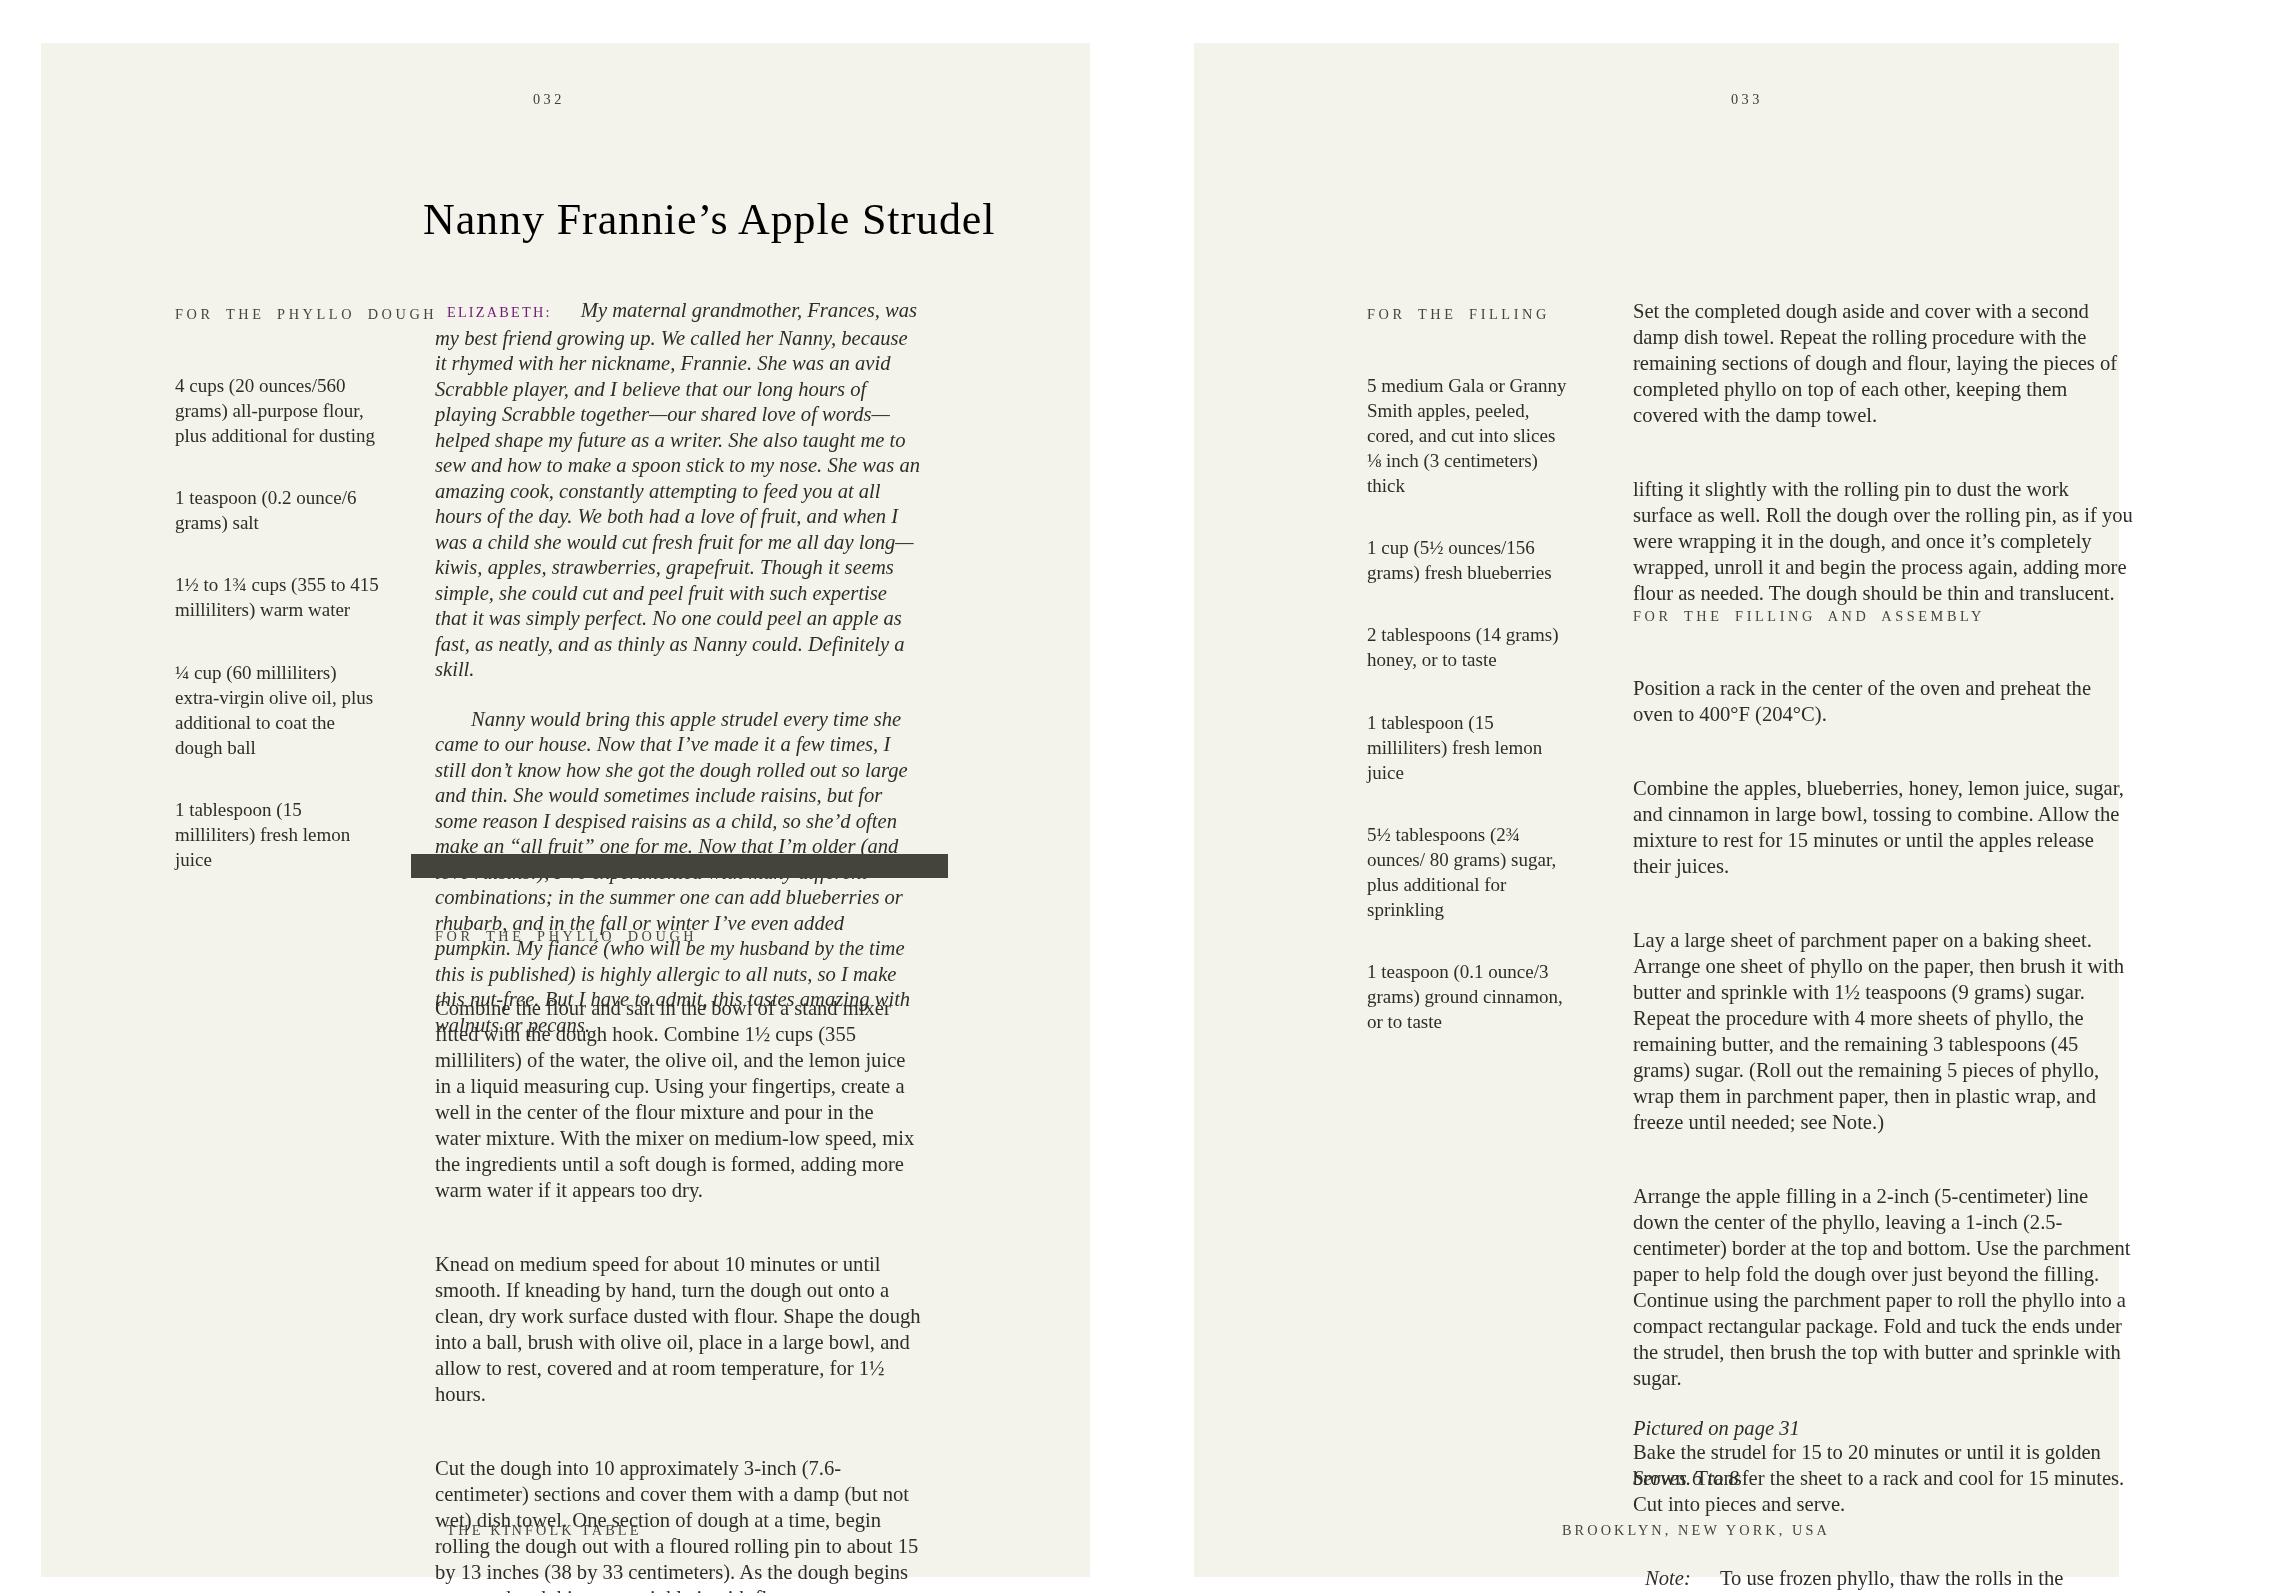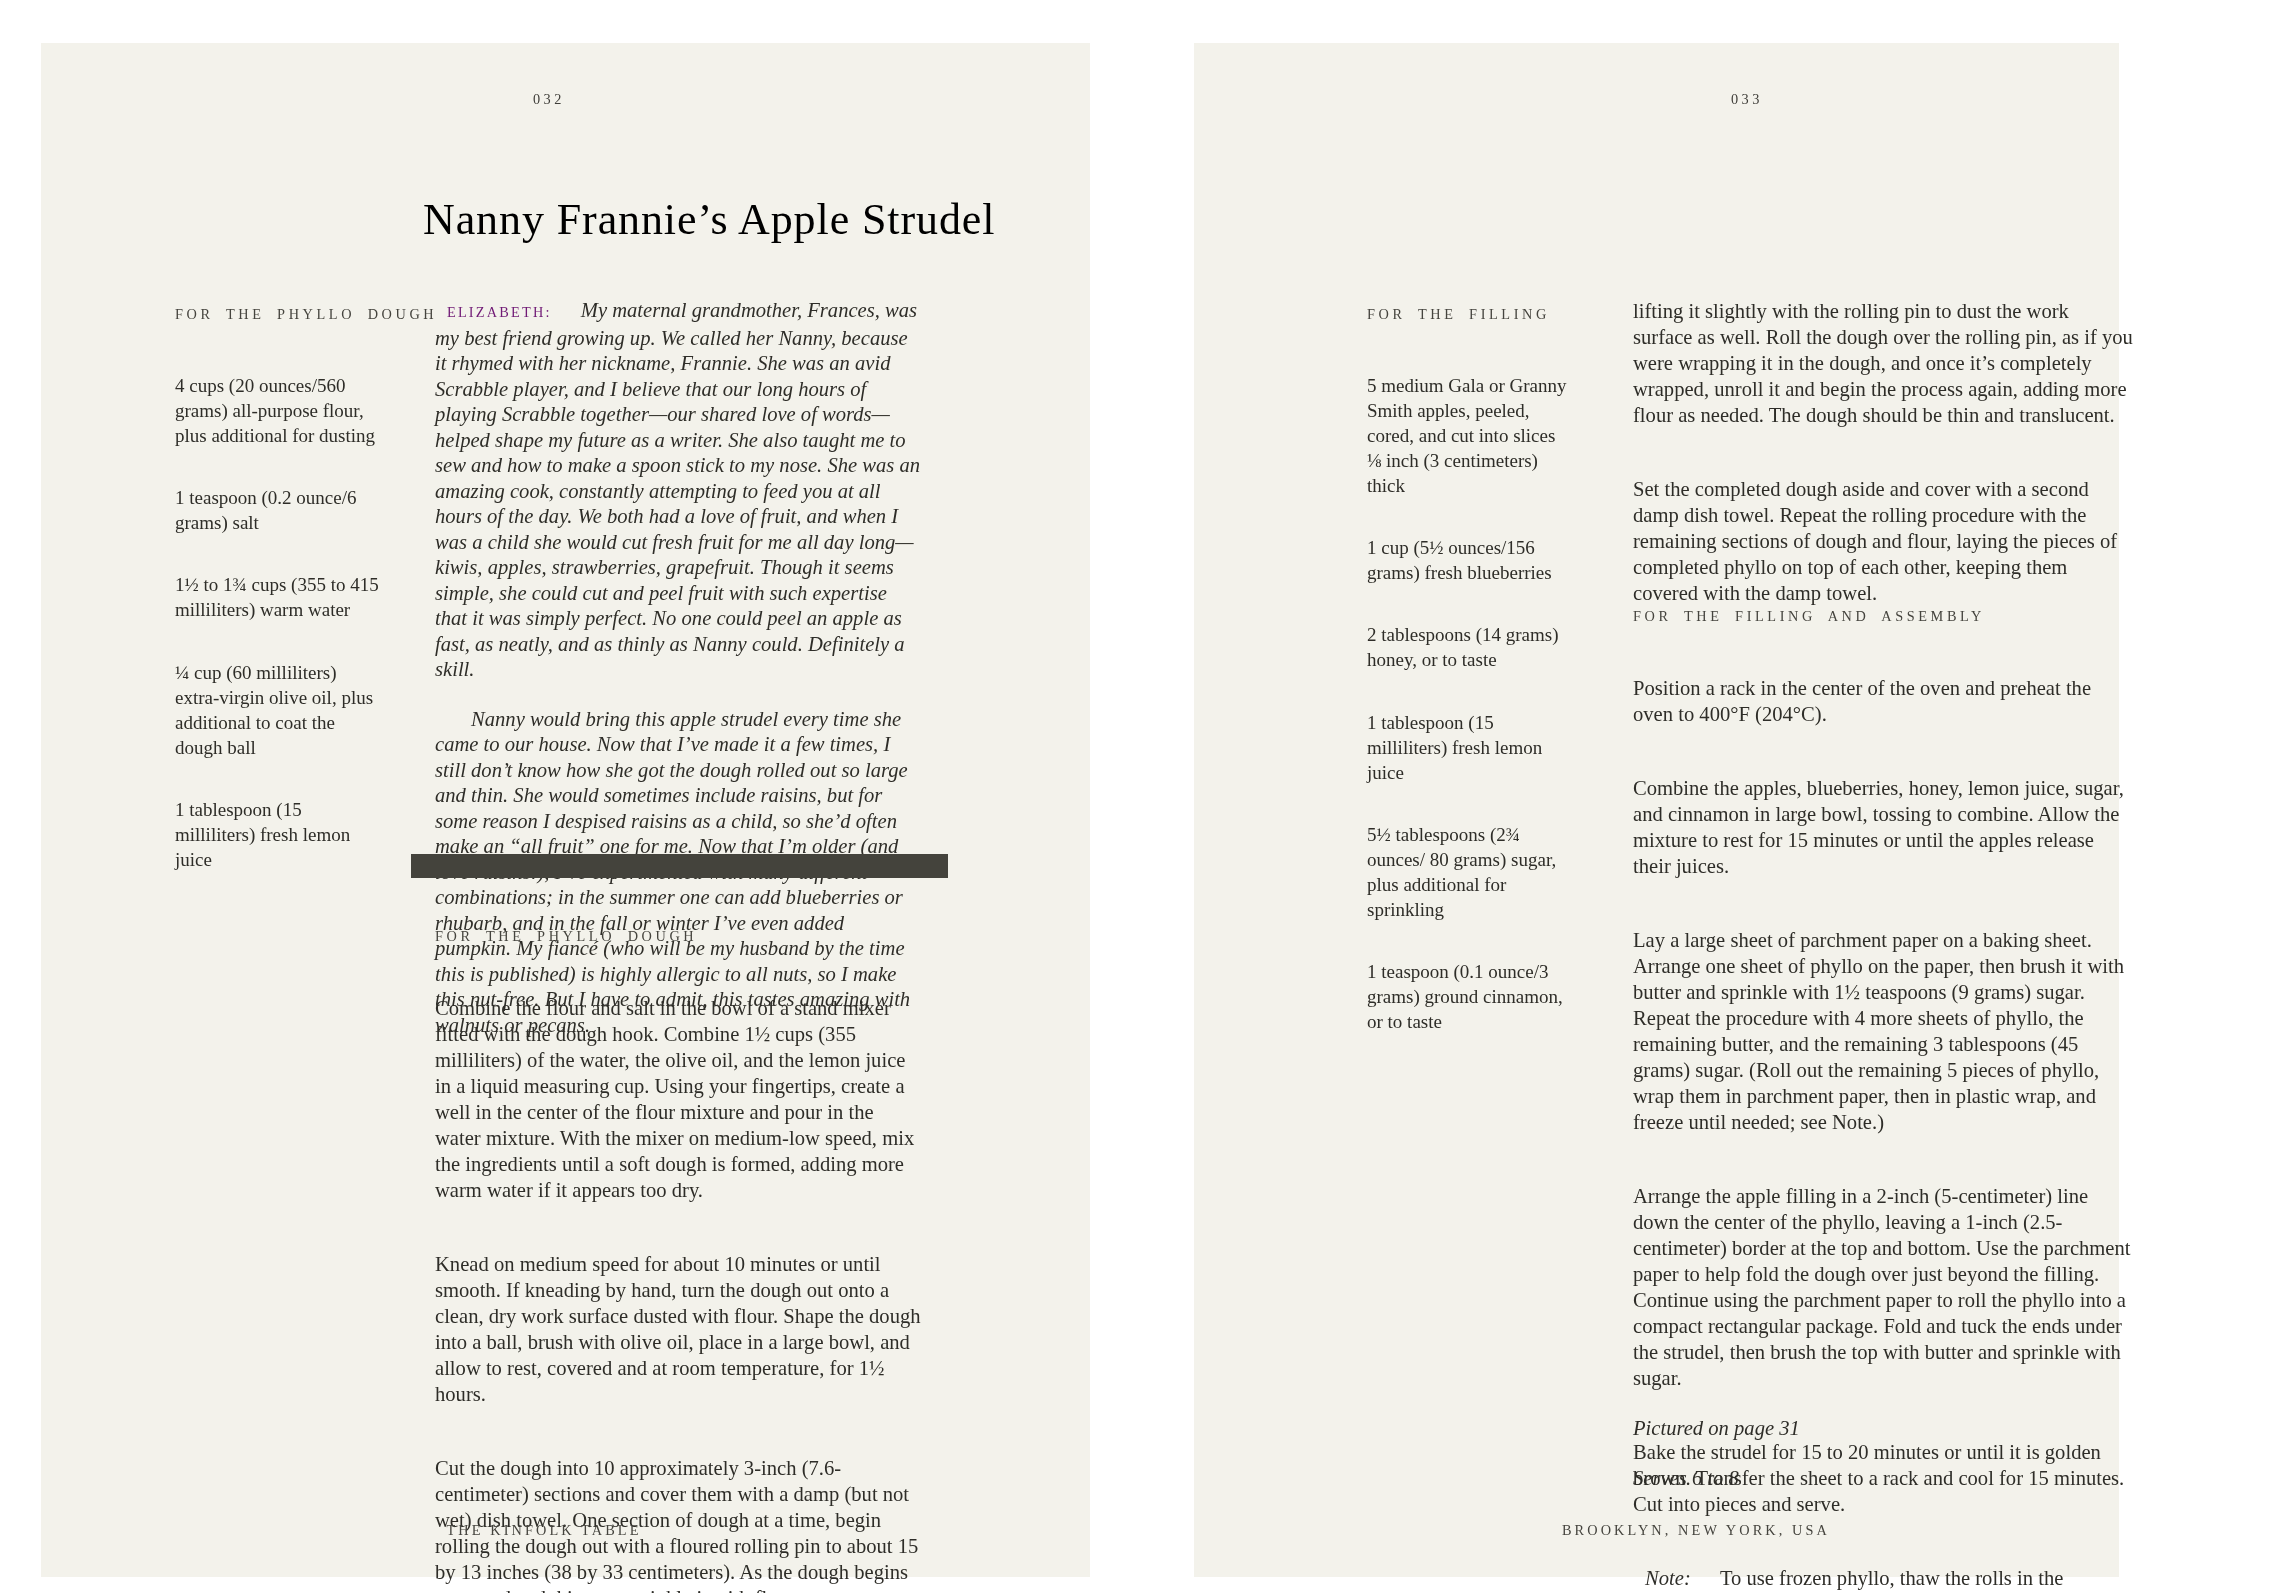--- a/index.html
+++ b/index.html
@@ -168,22 +168,22 @@
     <div class="eyebrow">FOR THE FILLING</div>
     <p class="ingredient">5 medium Gala or Granny Smith apples, peeled, cored, and cut into slices ⅛ inch (3 centimeters) thick</p>
     <p class="ingredient">1 cup (5½ ounces/156 grams) fresh blueberries</p>
     <p class="ingredient">2 tablespoons (14 grams) honey, or to taste</p>
     <p class="ingredient">1 tablespoon (15 milliliters) fresh lemon juice</p>
     <p class="ingredient">5½ tablespoons (2¾ ounces/ 80 grams) sugar, plus additional for sprinkling</p>
     <p class="ingredient">1 teaspoon (0.1 ounce/3 grams) ground cinnamon, or to taste</p>
   </div>
 
   <div class="main-col continuation bodytext">
+    <p>Set the completed dough aside and cover with a second damp dish towel. Repeat the rolling procedure with the remaining sections of dough and flour, laying the pieces of completed phyllo on top of each other, keeping them covered with the damp towel.</p>
     <p>lifting it slightly with the rolling pin to dust the work surface as well. Roll the dough over the rolling pin, as if you were wrapping it in the dough, and once it’s completely wrapped, unroll it and begin the process again, adding more flour as needed. The dough should be thin and translucent.</p>
-    <p>Set the completed dough aside and cover with a second damp dish towel. Repeat the rolling procedure with the remaining sections of dough and flour, laying the pieces of completed phyllo on top of each other, keeping them covered with the damp towel.</p>
   </div>
 
   <div class="main-col assembly bodytext">
     <div class="eyebrow">FOR THE FILLING AND ASSEMBLY</div>
     <p>Position a rack in the center of the oven and preheat the oven to 400°F (204°C).</p>
     <p>Combine the apples, blueberries, honey, lemon juice, sugar, and cinnamon in large bowl, tossing to combine. Allow the mixture to rest for 15 minutes or until the apples release their juices.</p>
     <p>Lay a large sheet of parchment paper on a baking sheet. Arrange one sheet of phyllo on the paper, then brush it with butter and sprinkle with 1½ teaspoons (9 grams) sugar. Repeat the procedure with 4 more sheets of phyllo, the remaining butter, and the remaining 3 tablespoons (45 grams) sugar. (Roll out the remaining 5 pieces of phyllo, wrap them in parchment paper, then in plastic wrap, and freeze until needed; see Note.)</p>
     <p>Arrange the apple filling in a 2-inch (5-centimeter) line down the center of the phyllo, leaving a 1-inch (2.5-centimeter) border at the top and bottom. Use the parchment paper to help fold the dough over just beyond the filling. Continue using the parchment paper to roll the phyllo into a compact rectangular package. Fold and tuck the ends under the strudel, then brush the top with butter and sprinkle with sugar.</p>
     <p>Bake the strudel for 15 to 20 minutes or until it is golden brown. Transfer the sheet to a rack and cool for 15 minutes. Cut into pieces and serve.</p>
     <p><span class="note-label">Note:</span> <span>To use frozen phyllo, thaw the rolls in the refrigerator for 4 to 6 hours, then unroll, cover with a damp dish towel, and proceed with the recipe.</span></p>

